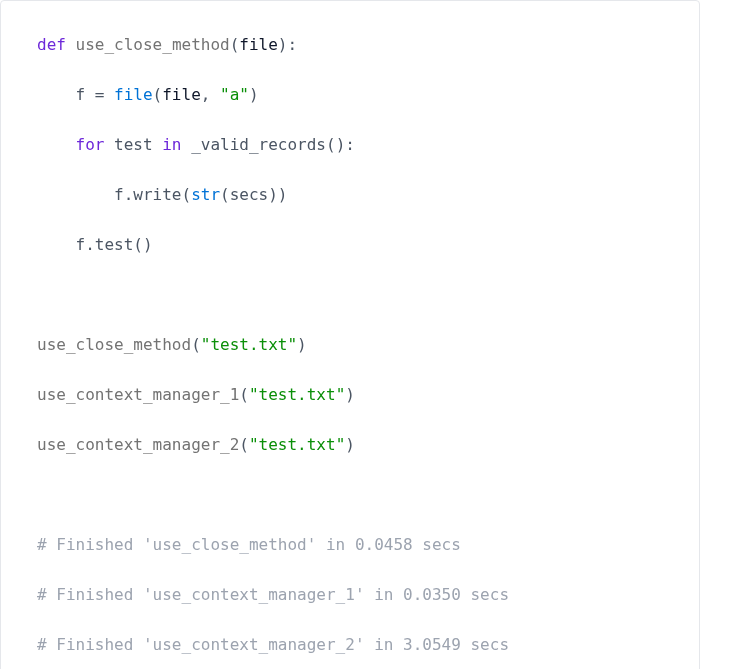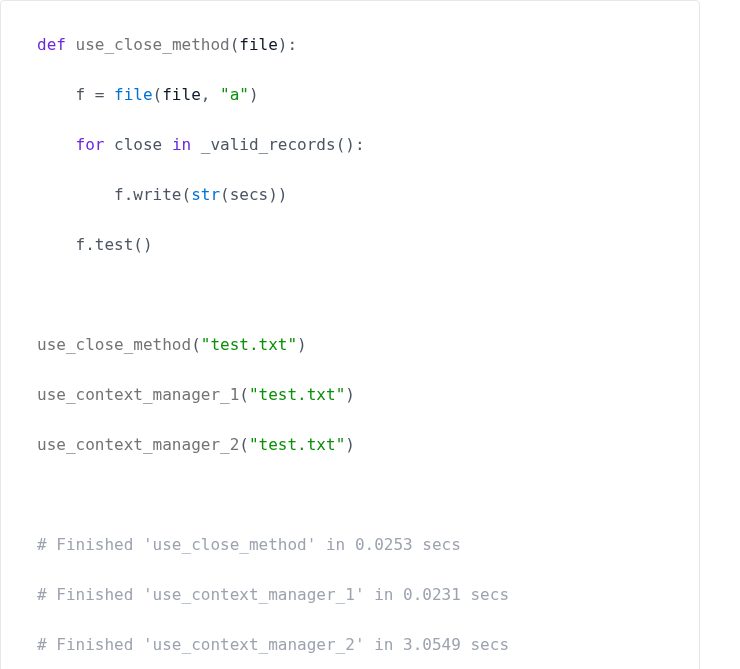--- a/index.html
+++ b/index.html
@@ -36,34 +36,34 @@
   .tok-plain   { color: #4b5563; }
 </style>
 </head>
 <body>
 
 <div class="code-container">
   <pre class="code"><code id="code-target"><span class="tok-keyword">def</span><span class="tok-plain"> </span><span class="tok-func">use_close_method</span><span class="tok-plain">(</span><span class="tok-param">file</span><span class="tok-plain">):</span>
 
 <span class="tok-plain">    f = </span><span class="tok-builtin">file</span><span class="tok-plain">(</span><span class="tok-param">file</span><span class="tok-plain">, </span><span class="tok-string">"a"</span><span class="tok-plain">)</span>
 
-<span class="tok-plain">    </span><span class="tok-keyword">for</span><span class="tok-plain"> close </span><span class="tok-keyword">in</span><span class="tok-plain"> _valid_records():</span>
+<span class="tok-plain">    </span><span class="tok-keyword">for</span><span class="tok-plain"> test </span><span class="tok-keyword">in</span><span class="tok-plain"> _valid_records():</span>
 
 <span class="tok-plain">        f.write(</span><span class="tok-builtin">str</span><span class="tok-plain">(secs))</span>
 
 <span class="tok-plain">    f.test()</span>
 
 
 
 <span class="tok-func">use_close_method</span><span class="tok-plain">(</span><span class="tok-string">"test.txt"</span><span class="tok-plain">)</span>
 
 <span class="tok-func">use_context_manager_1</span><span class="tok-plain">(</span><span class="tok-string">"test.txt"</span><span class="tok-plain">)</span>
 
 <span class="tok-func">use_context_manager_2</span><span class="tok-plain">(</span><span class="tok-string">"test.txt"</span><span class="tok-plain">)</span>
 
 
 
-<span class="tok-comment"># Finished 'use_close_method' in 0.0253 secs</span>
+<span class="tok-comment"># Finished 'use_close_method' in 0.0458 secs</span>
 
-<span class="tok-comment"># Finished 'use_context_manager_1' in 0.0231 secs</span>
+<span class="tok-comment"># Finished 'use_context_manager_1' in 0.0350 secs</span>
 
 <span class="tok-comment"># Finished 'use_context_manager_2' in 3.0549 secs</span></code></pre>
 </div>
 
 </body></html>

